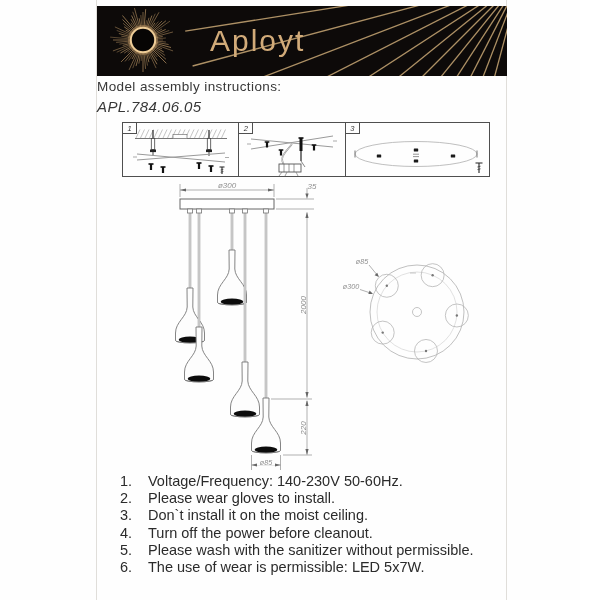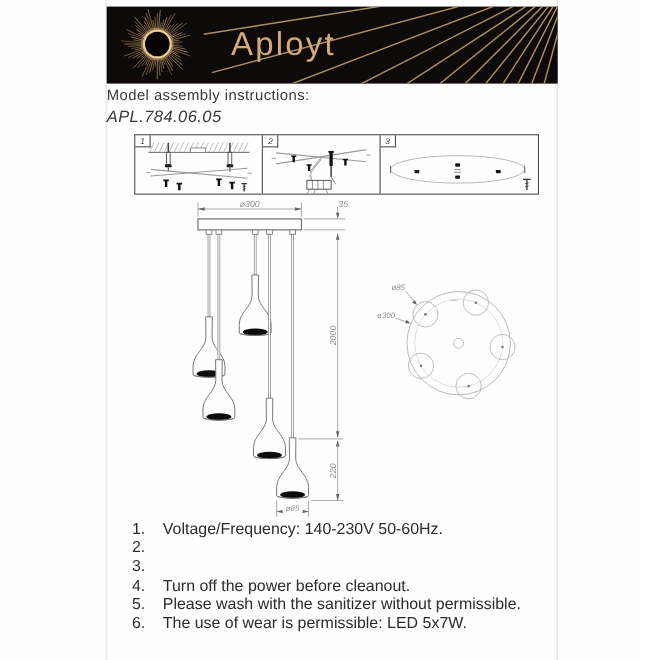--- a/index.html
+++ b/index.html
@@ -367,23 +367,25 @@
     </g>
   </svg>
 
   <div id="instructions">
     <div class="instr-row">
       <span class="instr-num">1.</span>
       <span class="instr-text">Voltage/Frequency: 140-230V 50-60Hz.</span>
     </div>
     <div class="instr-row">
       <span class="instr-num">2.</span>
+      <span class="instr-text">Please wear gloves to install.</span>
     </div>
     <div class="instr-row">
       <span class="instr-num">3.</span>
+      <span class="instr-text">Don`t install it on the moist ceiling.</span>
     </div>
     <div class="instr-row">
       <span class="instr-num">4.</span>
       <span class="instr-text">Turn off the power before cleanout.</span>
     </div>
     <div class="instr-row">
       <span class="instr-num">5.</span>
       <span class="instr-text">Please wash with the sanitizer without permissible.</span>
     </div>
     <div class="instr-row">

